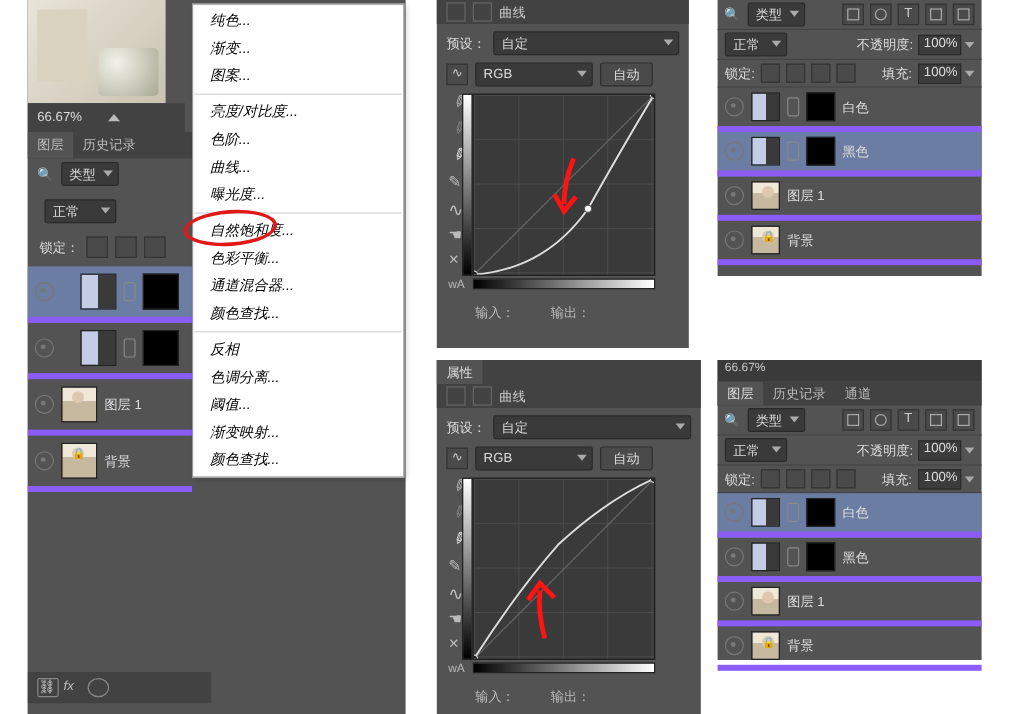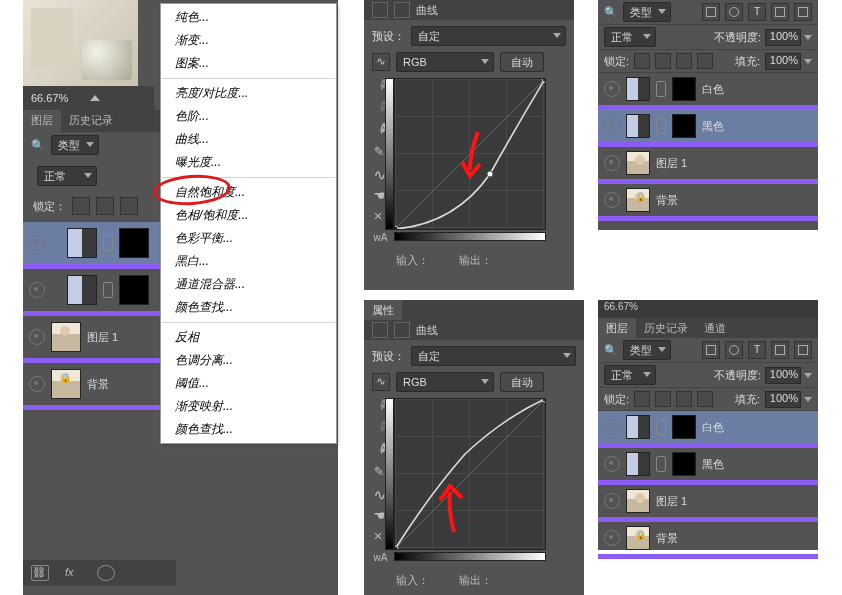--- a/index.html
+++ b/index.html
@@ -32,21 +32,21 @@
   .eye{width:14px;height:14px;border:1px solid #777;border-radius:50%;position:relative;}
   .eye::after{content:"";position:absolute;left:4px;top:4px;width:4px;height:4px;background:#777;border-radius:50%;}
   .thumb{width:28px;height:28px;border:1px solid #222;background:#888;}
   .thumb.adj{background:linear-gradient(90deg,#c5cce6 50%,#3a3a3a 50%);}
   .thumb.blk{background:#000;}
   .thumb.ph{background:linear-gradient(180deg,#efe8d6 40%,#c7b9a0 40%);position:relative;}
   .thumb.ph::after{content:"";position:absolute;left:8px;top:3px;width:10px;height:10px;background:#dec9b0;border-radius:50%;}
   .thumb.lock{position:relative;}
   .thumb.lock::after{content:"🔒";position:absolute;right:-2px;bottom:-2px;font-size:9px;}
   .link{width:8px;height:14px;border:1px solid #888;border-radius:2px;}
-  .bottom-bar{position:absolute;left:0;bottom:9px;width:137px;height:26px;background:#424242;display:flex;align-items:center;gap:16px;padding:0 8px;}
+  .bottom-bar{position:absolute;left:0;bottom:9px;width:137px;height:26px;background:#424242;display:flex;align-items:center;gap:4px;padding:0 8px;}
   .bottom-bar .bi{width:16px;height:14px;display:inline-block;}
   .bottom-bar .bi.link::before{content:"⛓";font-size:11px;}
   .bottom-bar .bi.fx{color:#bbb;font-style:italic;font-size:11px;}
   .bottom-bar .bi.mask{border:1px solid #888;border-radius:50%;}
 
   
   .menu{position:absolute;left:160px;top:3px;width:175px;background:#fff;color:#000;border:1px solid #9a9a9a;font-size:12px;padding:2px 0;box-shadow:2px 2px 4px rgba(0,0,0,.15);}
   .menu .mi{padding:3px 14px;white-space:nowrap;font-style:italic;}
   .menu .sep{height:1px;background:#d4d4d4;margin:3px 1px;}
   .menu .hl{position:relative;}
@@ -162,23 +162,21 @@
       <div class="mi">纯色...</div>
       <div class="mi">渐变...</div>
       <div class="mi">图案...</div>
       <div class="sep"></div>
       <div class="mi">亮度/对比度...</div>
       <div class="mi">色阶...</div>
       <div class="mi hl">曲线...</div>
       <div class="mi">曝光度...</div>
       <div class="sep"></div>
       <div class="mi">自然饱和度...</div>
-      <div class="mi">色相/饱和度...</div>
       <div class="mi">色彩平衡...</div>
-      <div class="mi">黑白...</div>
       <div class="mi">通道混合器...</div>
       <div class="mi">颜色查找...</div>
       <div class="sep"></div>
       <div class="mi">反相</div>
       <div class="mi">色调分离...</div>
       <div class="mi">阈值...</div>
       <div class="mi">渐变映射...</div>
       <div class="mi">颜色查找...</div>
     </div>
   <div class="circle-mark"></div>

